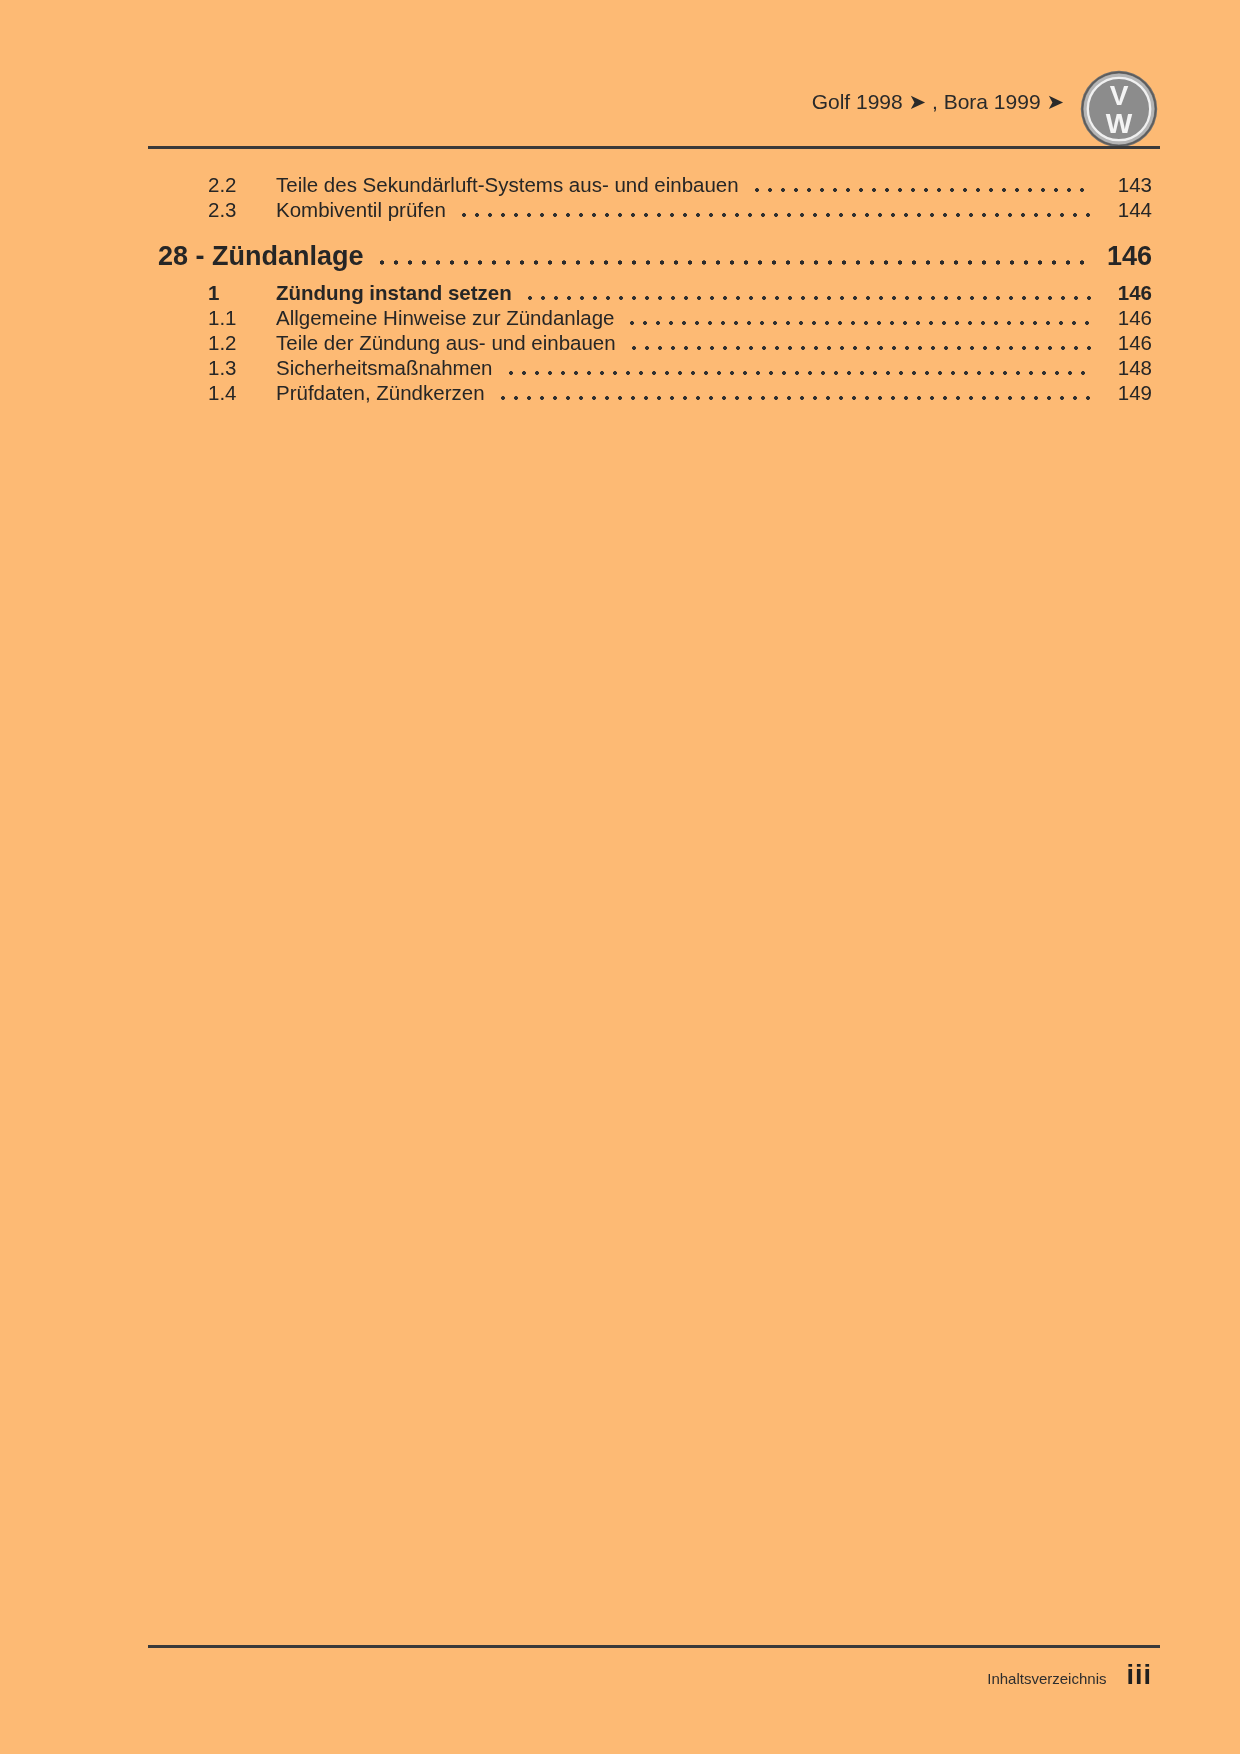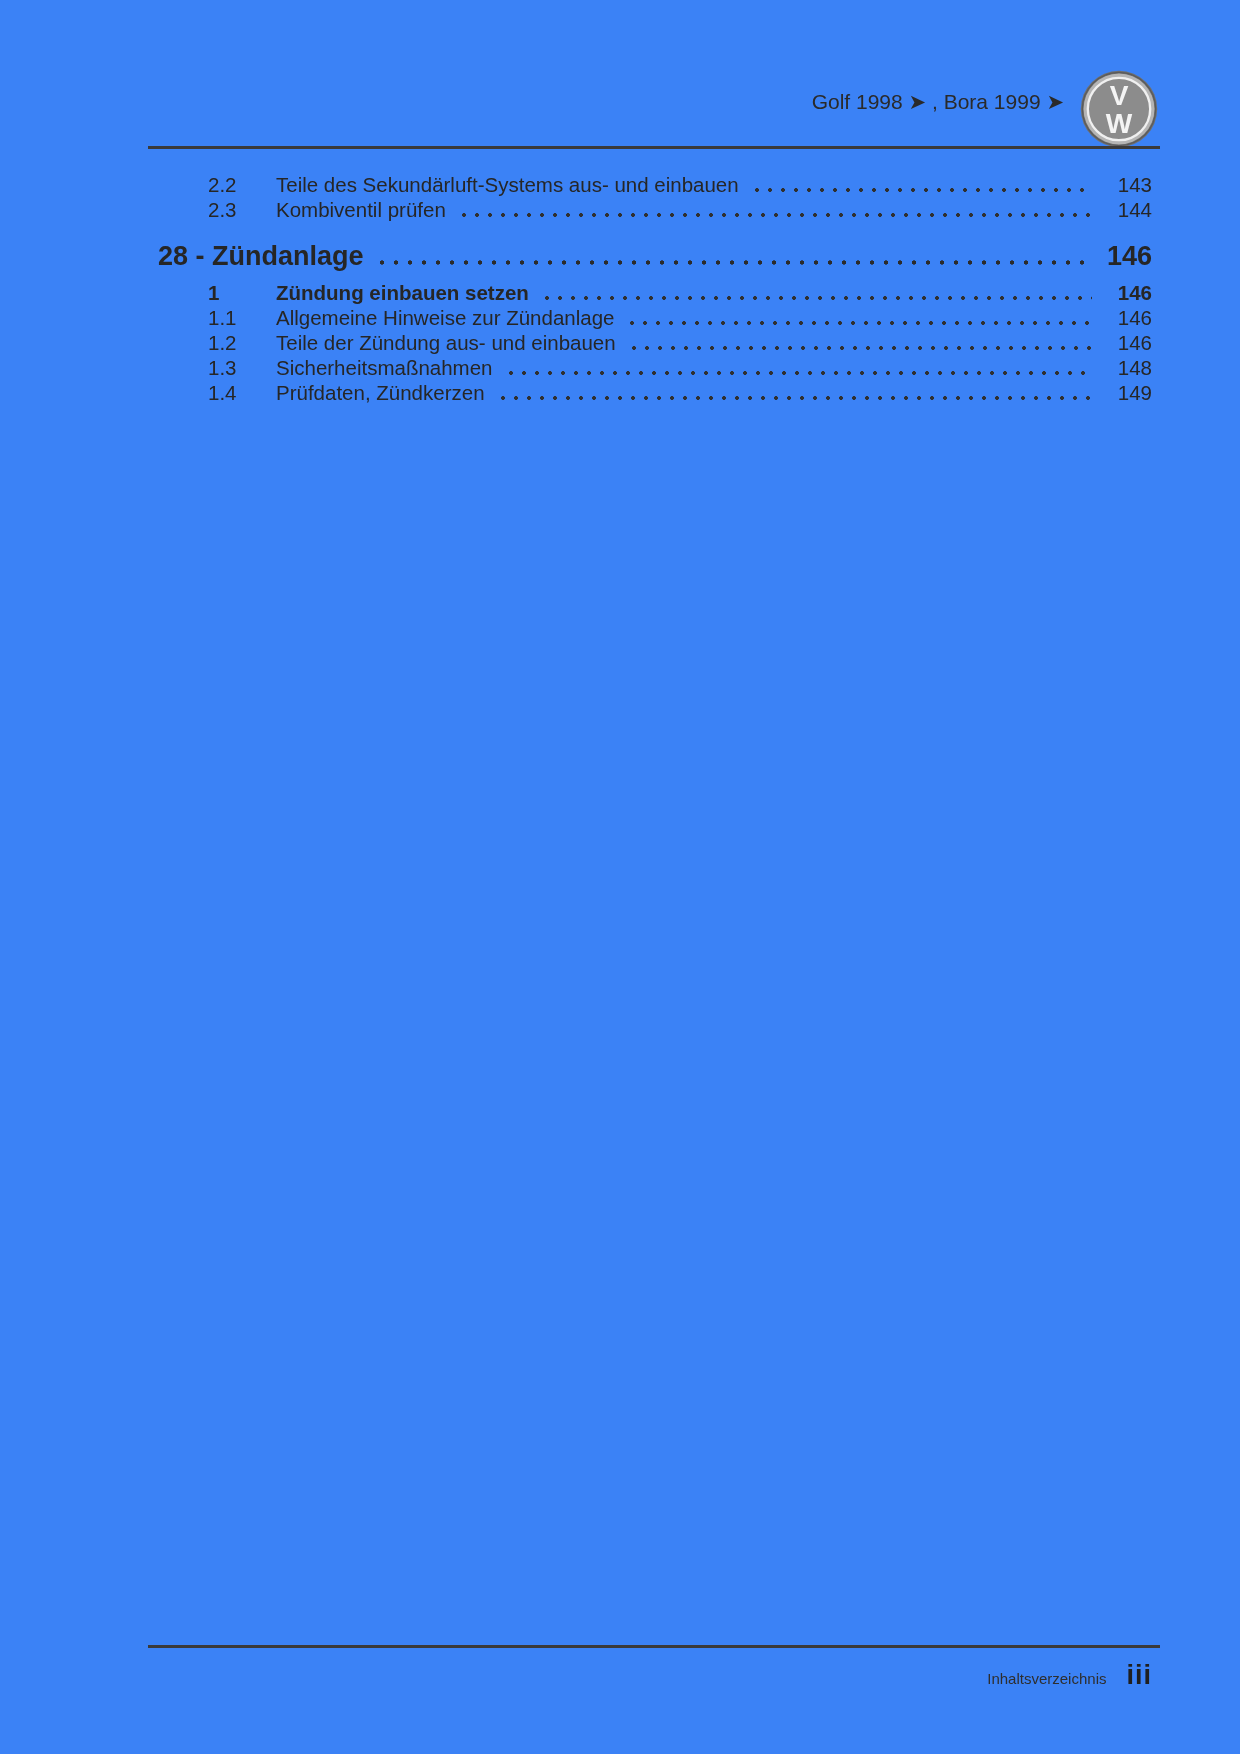--- a/index.html
+++ b/index.html
@@ -4,21 +4,21 @@
 <style>
   html, body {
     margin: 0;
     padding: 0;
     background: #ffffff;
   }
   .page {
     position: relative;
     width: 1240px;
     height: 1754px;
-    background: #3b82f6;
+    background: #fdba74;
     font-family: "Liberation Sans", "DejaVu Sans", sans-serif;
     color: #262626;
     overflow: hidden;
   }
 
   
   .header-text {
     position: absolute;
     top: 88px;
     right: 176px;
@@ -150,21 +150,21 @@
     </div>
 
     <div class="row section">
       <span class="title">28 - Zündanlage</span>
       <span class="dots"></span>
       <span class="page-num">146</span>
     </div>
 
     <div class="row entry bold">
       <span class="num">1</span>
-      <span class="title">Zündung einbauen setzen</span>
+      <span class="title">Zündung instand setzen</span>
       <span class="dots"></span>
       <span class="page-num">146</span>
     </div>
 
     <div class="row entry">
       <span class="num">1.1</span>
       <span class="title">Allgemeine Hinweise zur Zündanlage</span>
       <span class="dots"></span>
       <span class="page-num">146</span>
     </div>

